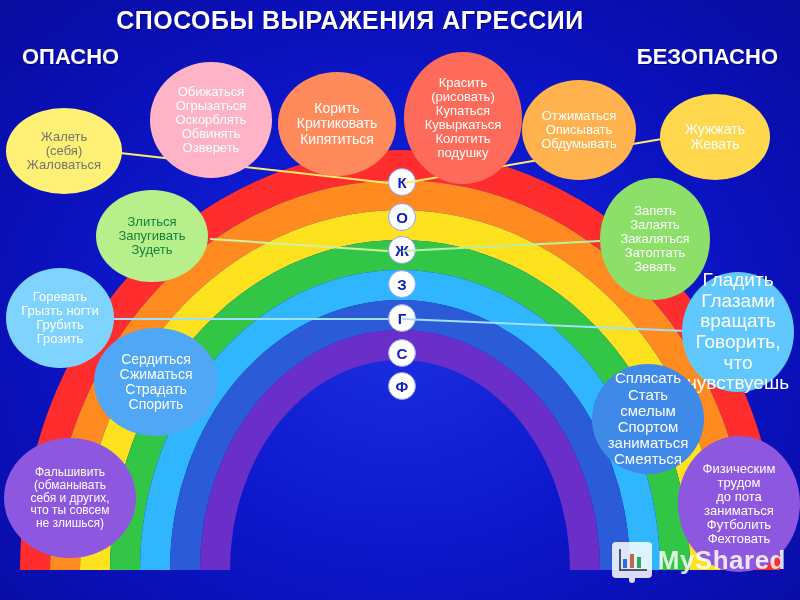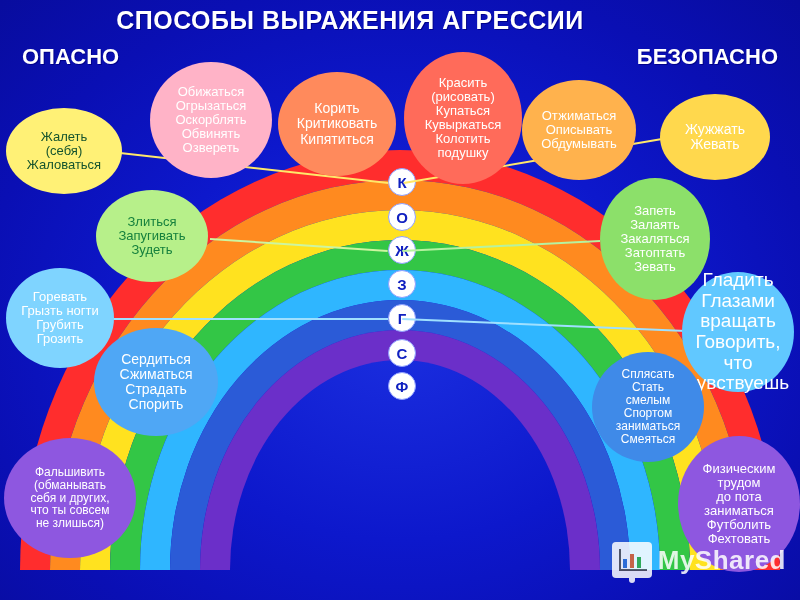--- a/index.html
+++ b/index.html
@@ -122,21 +122,21 @@
 
   <div id="connectors">
       <div class="conn" style="left: 120px; top: 152px; width: 269.674px; background: rgb(255, 232, 106); transform: rotate(6.38712deg);"></div>
       <div class="conn" style="left: 210px; top: 238px; width: 178.404px; background: rgb(205, 245, 160); transform: rotate(3.8568deg);"></div>
       <div class="conn" style="left: 112px; top: 318px; width: 276px; background: rgb(159, 224, 255); transform: rotate(0deg);"></div>
       <div class="conn" style="left: 600px; top: 240px; width: 198.252px; background: rgb(182, 242, 160); transform: rotate(177.109deg);"></div>
       <div class="conn" style="left: 686px; top: 330px; width: 284.253px; background: rgb(159, 224, 255); transform: rotate(-177.58deg);"></div>
       <div class="conn" style="left: 662px; top: 138px; width: 261.725px; background: rgb(255, 232, 106); transform: rotate(170.322deg);"></div>
     </div>
   <div id="bubbles">
-      <div class="bubble" style="left: 6px; top: 108px; width: 116px; height: 86px; font-size: 13px; background: rgb(255, 241, 118); color: #14532d;">
+      <div class="bubble" style="left: 6px; top: 108px; width: 116px; height: 86px; font-size: 13px; background: rgb(255, 241, 118); color: #737373;">
         <span>Жалеть<br>(себя)<br>Жаловаться</span>
       </div>
       <div class="bubble" style="left: 150px; top: 62px; width: 122px; height: 116px; font-size: 13px; background: rgb(255, 179, 199); color: rgb(255, 255, 255);">
         <span>Обижаться<br>Огрызаться<br>Оскорблять<br>Обвинять<br>Озвереть</span>
       </div>
       <div class="bubble" style="left: 278px; top: 72px; width: 118px; height: 104px; font-size: 14px; background: rgb(255, 138, 92); color: rgb(255, 255, 255);">
         <span>Корить<br>Критиковать<br>Кипятиться</span>
       </div>
       <div class="bubble" style="left: 404px; top: 52px; width: 118px; height: 132px; font-size: 13px; background: rgb(255, 107, 90); color: rgb(255, 255, 255);">
         <span>Красить<br>(рисовать)<br>Купаться<br>Кувыркаться<br>Колотить<br>подушку</span>
@@ -155,21 +155,21 @@
       </div>
       <div class="bubble" style="left: 6px; top: 268px; width: 108px; height: 100px; font-size: 13px; background: rgb(127, 212, 255); color: rgb(255, 255, 255);">
         <span>Горевать<br>Грызть ногти<br>Грубить<br>Грозить</span>
       </div>
       <div class="bubble" style="left: 682px; top: 272px; width: 112px; height: 120px; font-size: 19px; background: rgb(97, 200, 255); color: rgb(255, 255, 255);">
         <span>Гладить<br>Глазами<br>вращать<br>Говорить,<br>что<br>чувствуешь</span>
       </div>
       <div class="bubble" style="left: 94px; top: 328px; width: 124px; height: 108px; font-size: 14px; background: rgb(79, 167, 245); color: rgb(255, 255, 255);">
         <span>Сердиться<br>Сжиматься<br>Страдать<br>Спорить</span>
       </div>
-      <div class="bubble" style="left: 592px; top: 352px; width: 112px; height: 110px; font-size: 12px; background: rgb(63, 138, 232); color: rgb(255, 255, 255);">
+      <div class="bubble" style="left: 592px; top: 364px; width: 112px; height: 110px; font-size: 15px; background: rgb(63, 138, 232); color: rgb(255, 255, 255);">
         <span>Сплясать<br>Стать<br>смелым<br>Спортом<br>заниматься<br>Смеяться</span>
       </div>
       <div class="bubble" style="left: 4px; top: 438px; width: 132px; height: 120px; font-size: 12px; background: rgb(142, 87, 224); color: rgb(255, 255, 255);">
         <span>Фальшивить<br>(обманывать<br>себя и других,<br>что ты совсем<br>не злишься)</span>
       </div>
       <div class="bubble" style="left: 678px; top: 436px; width: 122px; height: 136px; font-size: 13px; background: rgb(142, 87, 224); color: rgb(255, 255, 255);">
         <span>Физическим<br>трудом<br>до пота<br>заниматься<br>Футболить<br>Фехтовать</span>
       </div>
     </div>
 

